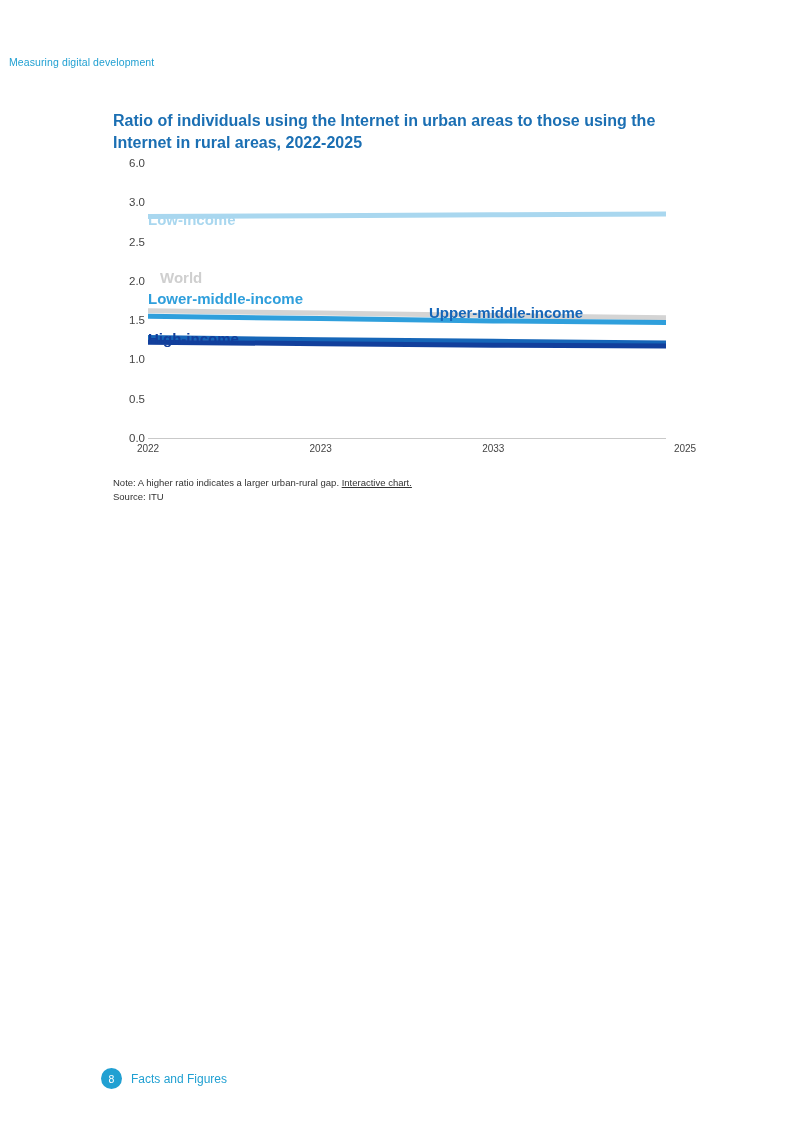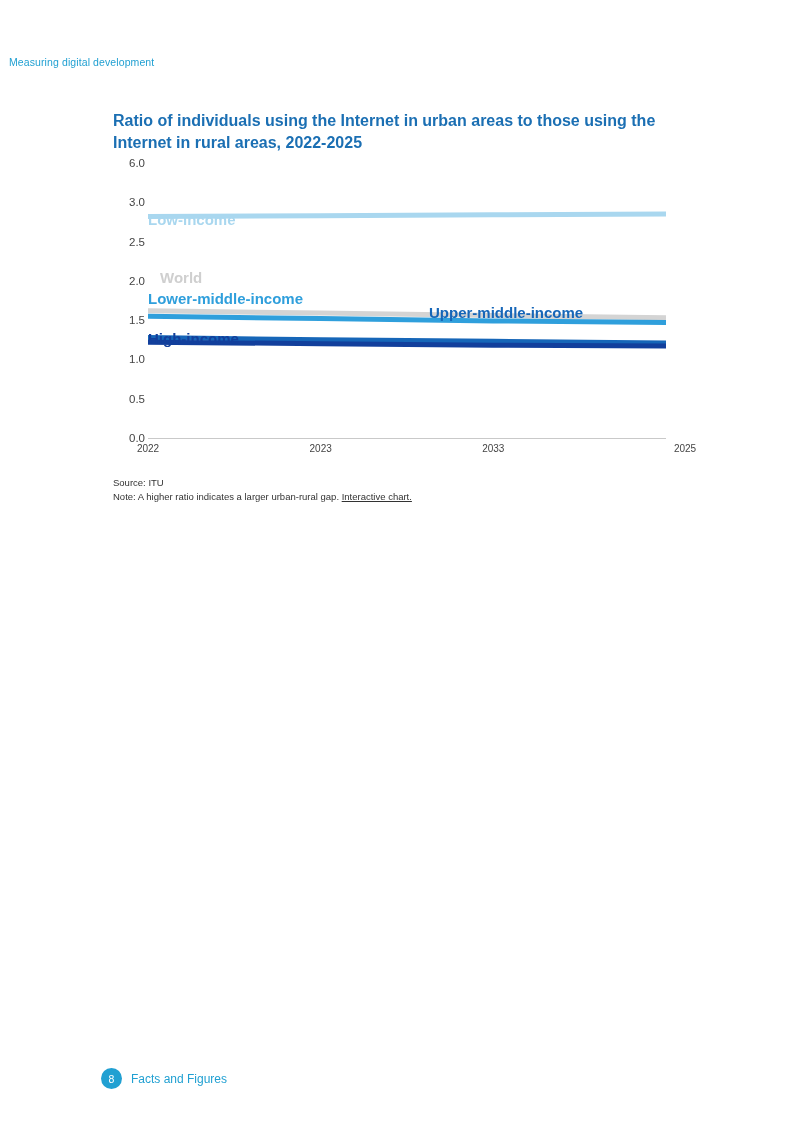--- a/index.html
+++ b/index.html
@@ -183,24 +183,24 @@
     <div class="x-labels">
       <span class="x-label" style="left:0%;">2022</span>
       <span class="x-label" style="left:33.33%;">2023</span>
       <span class="x-label" style="left:66.66%;">2033</span>
       <span class="x-label" style="left:100%;margin-left:19px;">2025</span>
     </div>
 
   </div>
 
   <div class="notes">
-    <div>Source: ITU</div>
     <div>
       <span>Note: A higher ratio indicates a larger urban-rural gap. </span><a href="#">Interactive chart.</a>
     </div>
+    <div>Source: ITU</div>
   </div>
 
   <div class="footer">
     <div class="page-badge">8</div>
     <div class="footer-text">Facts and Figures</div>
   </div>
 
 </div>
 
 </body></html>

